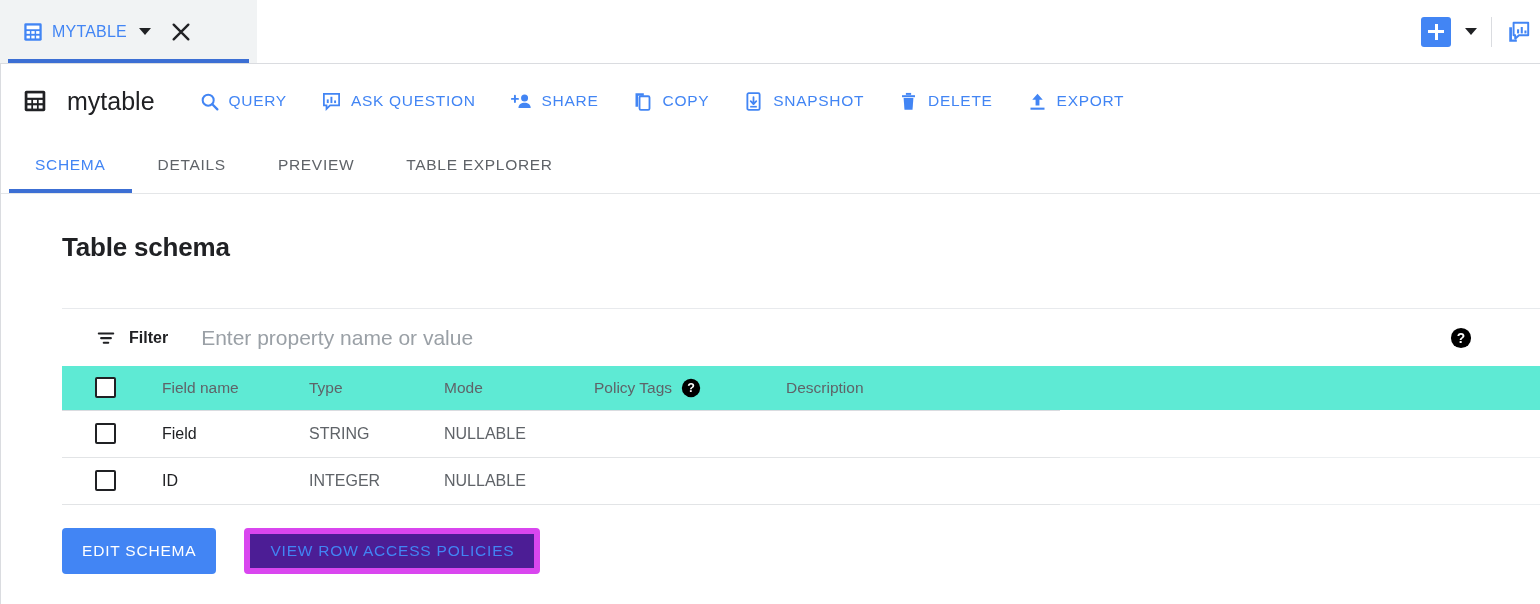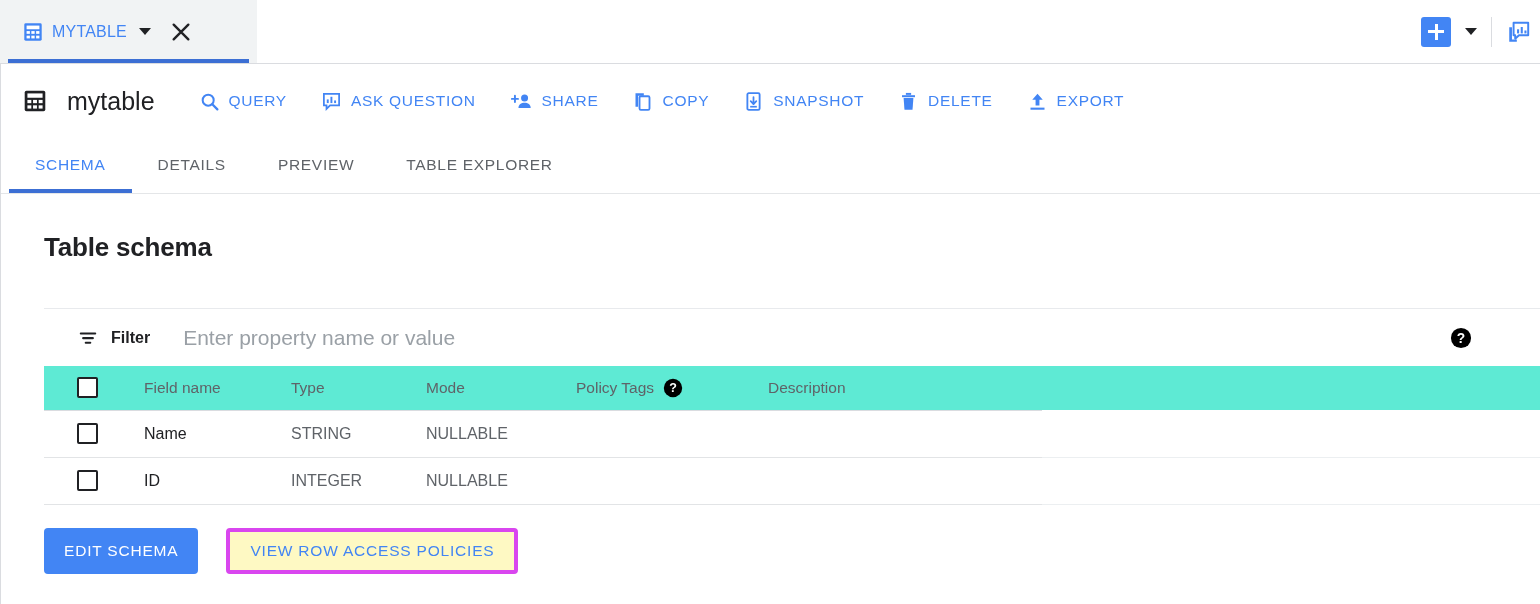--- a/index.html
+++ b/index.html
@@ -157,21 +157,21 @@
   .tab.active { color: #4285f4; }
   .tab.active::after {
     content: "";
     position: absolute;
     left: 0; right: 0; bottom: 0;
     height: 4px;
     background: #3c6fd4;
   }
 
   
-  .content { padding: 0 0 0 43px; }
+  .content { padding: 0 0 0 61px; }
   .section-title {
     font-size: 26px;
     font-weight: bold;
     color: #202124;
     margin: 38px 0 0 0;
     letter-spacing: -.2px;
   }
   .rule {
     height: 1px;
     background: #e8eaed;
@@ -285,23 +285,23 @@
     display: flex;
     align-items: center;
     white-space: nowrap;
   }
   .btn-primary {
     background: #4285f4;
     color: #ffffff;
     border: none;
   }
   .btn-secondary {
-    background: #fef9c3;
+    background: #4c1d95;
     color: #4285f4;
-    border: 4px solid #d946ef;
+    border: 6px solid #d946ef;
   }
 </style>
 </head>
 <body>
 
 <div id="app">
 
   <div class="tabstrip">
 
     <div class="doc-tab">
@@ -487,21 +487,21 @@
               <span>Description</span>
             </th>
             <th class="col-rest"></th>
           </tr>
         </thead>
         <tbody>
           <tr>
             <td class="col-check">
               <span class="cbox"></span>
             </td>
-            <td class="col-field">Name</td>
+            <td class="col-field">Field</td>
             <td class="col-type dim">STRING</td>
             <td class="col-mode dim">NULLABLE</td>
             <td class="col-policy"></td>
             <td class="col-desc"></td>
             <td class="col-rest"></td>
           </tr>
           <tr>
             <td class="col-check">
               <span class="cbox"></span>
             </td>

